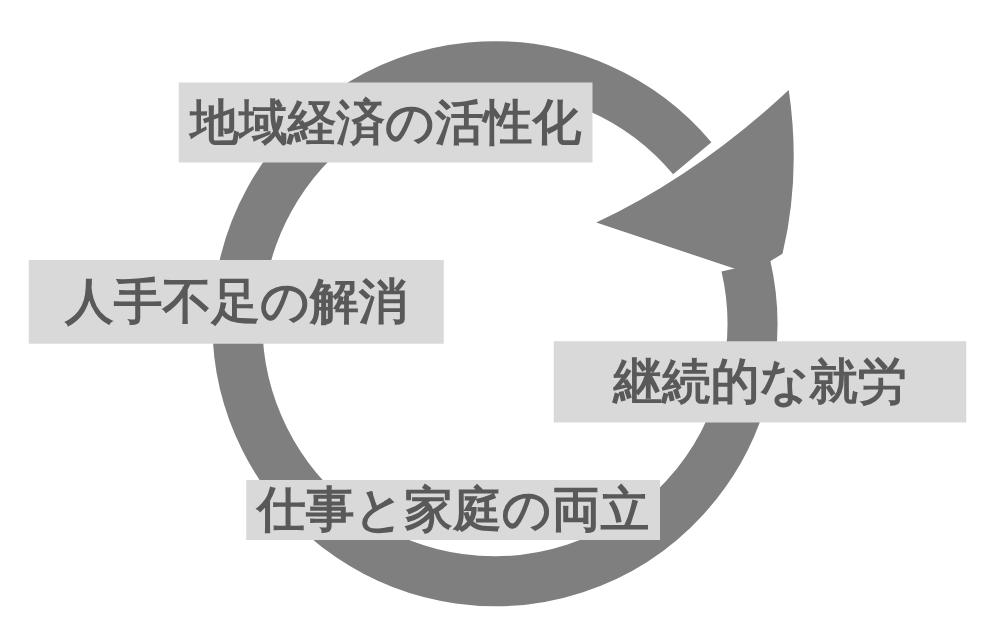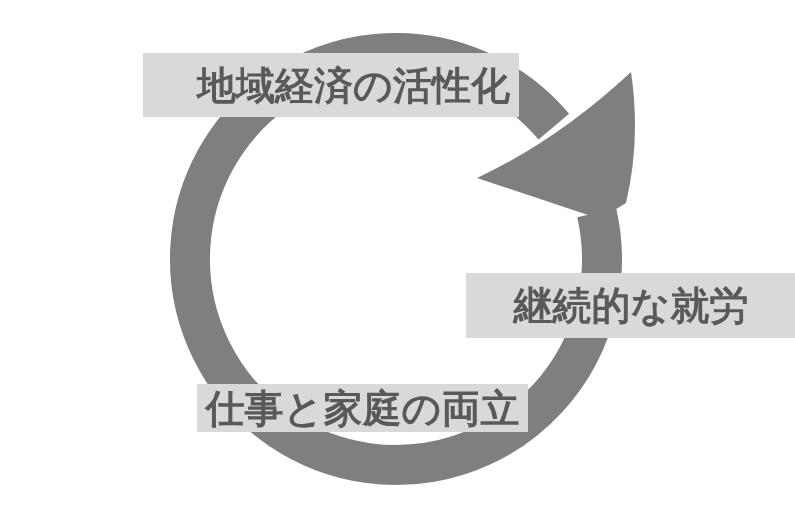--- a/index.html
+++ b/index.html
@@ -26,37 +26,38 @@
     color: #595959;
     font-weight: bold;
     font-size: 39px;
     line-height: 1;
     display: flex;
     align-items: center;
     justify-content: center;
     white-space: nowrap;
     letter-spacing: 0px;
   }
-  .label-top    { left: 143px; top:  53px; width: 331px; height: 64px; padding-left: 45px; }
+  .label-top    { left: 143px; top:  66px; width: 331px; height: 64px; }
   .label-left   { left:  23px; top: 208px; width: 332px; height: 67px; }
-  .label-right  { left: 466px; top: 273px; width: 330px; height: 65px; }
+  .label-right  { left: 443px; top: 273px; width: 330px; height: 65px; }
   .label-bottom { left: 197px; top: 384px; width: 331px; height: 48px; }
 </style>
 </head>
 <body>
 
 <div class="canvas">
 
   <svg class="cycle-svg" viewBox="0 0 795 506" xmlns="http://www.w3.org/2000/svg" aria-hidden="true">
 
     <path d="M 553.8 126.6 A 206 206 0 1 0 596.7 212.7" fill="none" stroke="#7f7f7f" stroke-width="40" stroke-linecap="butt"></path>
 
     <path d="M 631 72 Q 641 140 626 203 L 600 219 L 477 178 Q 558 140 631 72 Z" fill="#7f7f7f" stroke="none"></path>
   </svg>
 
   <div class="step-label label-top">地域経済の活性化</div>
 
+  <div class="step-label label-left">人手不足の解消</div>
 
   <div class="step-label label-right">継続的な就労</div>
 
   <div class="step-label label-bottom">仕事と家庭の両立</div>
 
 </div>
 
 </body></html>

